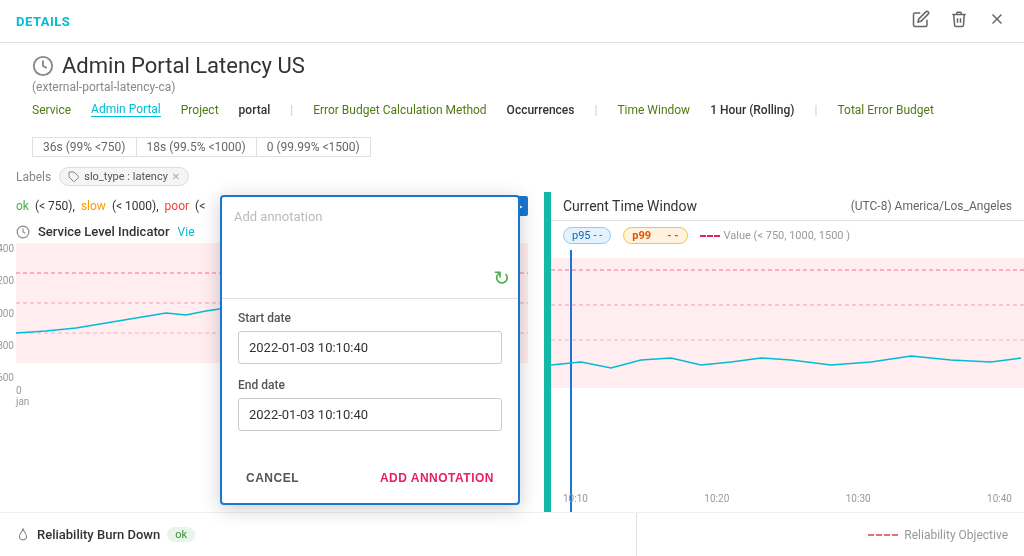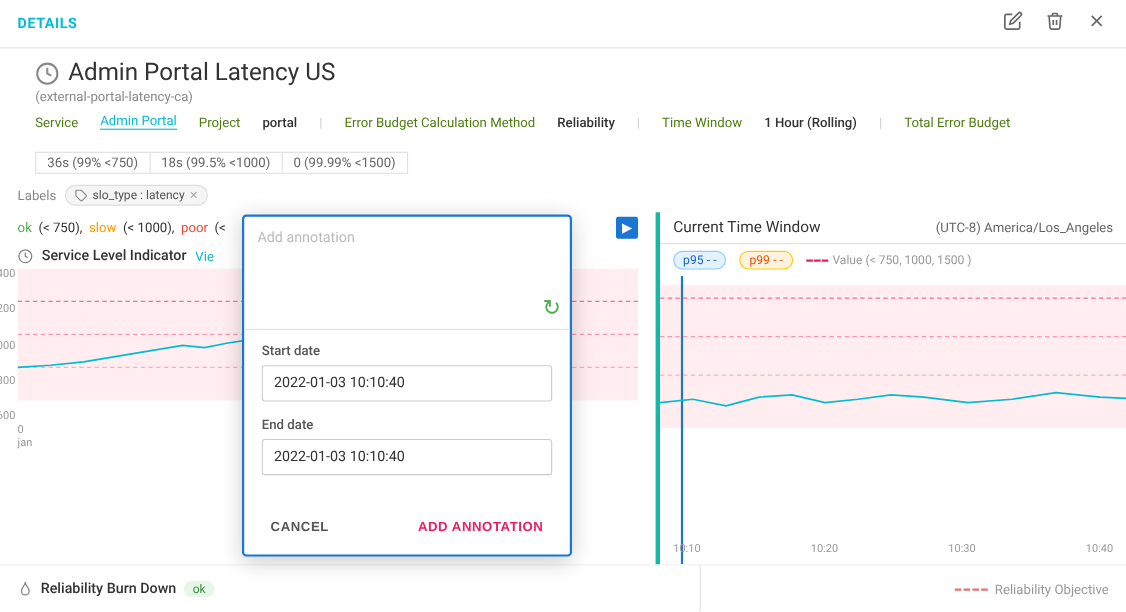--- a/index.html
+++ b/index.html
@@ -54,21 +54,21 @@
     .add-btn { background: none; border: none; color: #e91e63; font-weight: 600; font-size: 12px; cursor: pointer; letter-spacing: 0.5px; padding: 6px 8px; }
     .left-panel { flex: 1; overflow: hidden; }
     
     
     .nav-arrow { background: #1976d2; color: #fff; border: none; width: 20px; height: 20px; display: flex; align-items: center; justify-content: center; cursor: pointer; font-size: 12px; border-radius: 2px; }
 
     .icon-btn { background: none; border: none; cursor: pointer; color: #666; font-size: 16px; padding: 2px; }
     .spin-icon { color: #4caf50; font-size: 20px; display: inline-block; }
 
     .p95-badge { background: #e3f2fd; border: 1px solid #90caf9; border-radius: 10px; padding: 1px 8px; font-size: 11px; color: #1565c0; display: flex; align-items: center; gap: 3px; }
-    .p99-badge { background: #fff3e0; border: 1px solid #ffcc02; border-radius: 10px; padding: 1px 8px; font-size: 11px; color: #e65100; display: flex; align-items: center; gap: 3px; }
+    .p99-badge { background: #fff3e0; border: 1px solid #ffcc02; border-radius: 10px; padding: 1px 8px; font-size: 11px; color: #e65100; display: flex; align-items: center; gap: 16px; font-weight: bold; }
     .value-legend { display: flex; align-items: center; gap: 4px; font-size: 11px; color: #999; }
     .value-dashed { width: 20px; border-top: 2px dashed #e91e63; display: inline-block; vertical-align: middle; }
   </style>
 </head>
 <body>
 
 <div class="header">
   <span class="header-title">DETAILS</span>
   <div class="header-icons">
     <button class="icon-btn" title="Edit">
@@ -103,21 +103,21 @@
     <span>Admin Portal Latency US</span>
   </div>
   <div class="slo-id">(external-portal-latency-ca)</div>
   <div class="meta-row">
     <span class="label">Service</span>
     <a>Admin Portal</a>
     <span class="label">Project</span>
     <span class="value">portal</span>
     <span class="separator">|</span>
     <span class="label">Error Budget Calculation Method</span>
-    <span class="value">Reliability</span>
+    <span class="value">Occurrences</span>
     <span class="separator">|</span>
     <span class="label">Time Window</span>
     <span class="value">1 Hour (Rolling)</span>
     <span class="separator">|</span>
     <span class="label">Total Error Budget</span>
     <div class="budget-items">
       <div class="budget-item">36s (99% &lt;750)</div>
       <div class="budget-item">18s (99.5% &lt;1000)</div>
       <div class="budget-item">0 (99.99% &lt;1500)</div>
     </div>
@@ -179,21 +179,21 @@
 
         <polyline points="0,90 30,88 60,85 90,80 120,75 150,70 170,72 190,68 210,65" fill="none" stroke="#00bcd4" stroke-width="1.5"></polyline>
       </svg>
 
       <div style="font-size:10px; color:#999; text-align:left; padding-top:2px;">
         <span>0<br>jan</span>
       </div>
     </div>
   </div>
 
-  <div style="width:428px; border-left:4px solid #14b8a6; display:flex; flex-direction:column;">
+  <div style="width:480px; border-left:7px solid #14b8a6; display:flex; flex-direction:column;">
 
     <div style="display:flex; align-items:center; justify-content:space-between; padding:6px 12px; border-bottom:1px solid #e0e0e0; font-size:12px;">
       <span style="font-size:14px; color:#333;">Current Time Window</span>
       <span style="font-size:12px; color:#666;">(UTC-8) America/Los_Angeles</span>
     </div>
 
     <div style="display:flex; align-items:center; gap:12px; padding:6px 12px; font-size:11px;">
       <div class="p95-badge">
         <span>p95</span>
         <span>- -</span>

